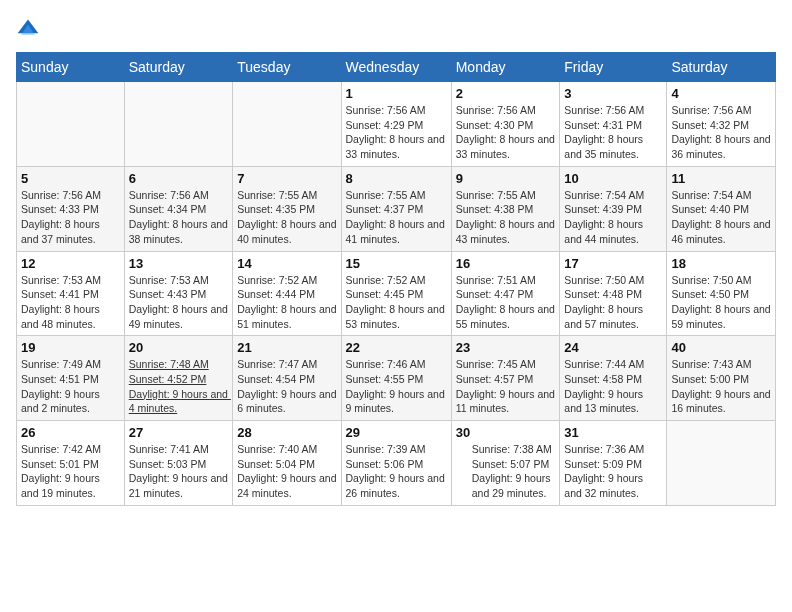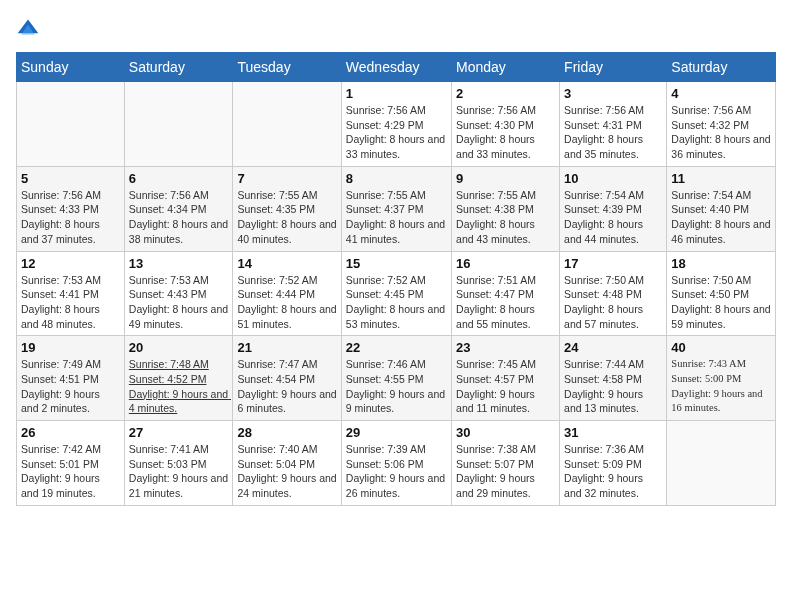--- a/index.html
+++ b/index.html
@@ -261,21 +261,21 @@
 Daylight: 9 hours and 11 minutes.</div>
         </td>
         <td>
           <div class="day-num">24</div>
           <div class="day-info" style="white-space: pre-wrap;">Sunrise: 7:44 AM
 Sunset: 4:58 PM
 Daylight: 9 hours and 13 minutes.</div>
         </td>
         <td>
           <div class="day-num">40</div>
-          <div class="day-info" style="white-space: pre-wrap; font-family: Liberation Serif, serif;">Sunrise: 7:43 AM
+          <div class="day-info" style="white-space: pre-wrap;">Sunrise: 7:43 AM
 Sunset: 5:00 PM
 Daylight: 9 hours and 16 minutes.</div>
         </td>
       </tr>
       <tr>
         <td>
           <div class="day-num">26</div>
           <div class="day-info" style="white-space: pre-wrap;">Sunrise: 7:42 AM
 Sunset: 5:01 PM
 Daylight: 9 hours and 19 minutes.</div>
@@ -293,21 +293,21 @@
 Daylight: 9 hours and 24 minutes.</div>
         </td>
         <td>
           <div class="day-num">29</div>
           <div class="day-info" style="white-space: pre-wrap;">Sunrise: 7:39 AM
 Sunset: 5:06 PM
 Daylight: 9 hours and 26 minutes.</div>
         </td>
         <td>
           <div class="day-num">30</div>
-          <div class="day-info" style="white-space: pre-wrap;">Sunrise: 7:38 AM
+          <div class="day-info" style="white-space: pre-wrap; margin-left: 16px;">Sunrise: 7:38 AM
 Sunset: 5:07 PM
 Daylight: 9 hours and 29 minutes.</div>
         </td>
         <td>
           <div class="day-num">31</div>
           <div class="day-info" style="white-space: pre-wrap;">Sunrise: 7:36 AM
 Sunset: 5:09 PM
 Daylight: 9 hours and 32 minutes.</div>
         </td>
         <td class="empty"></td>

